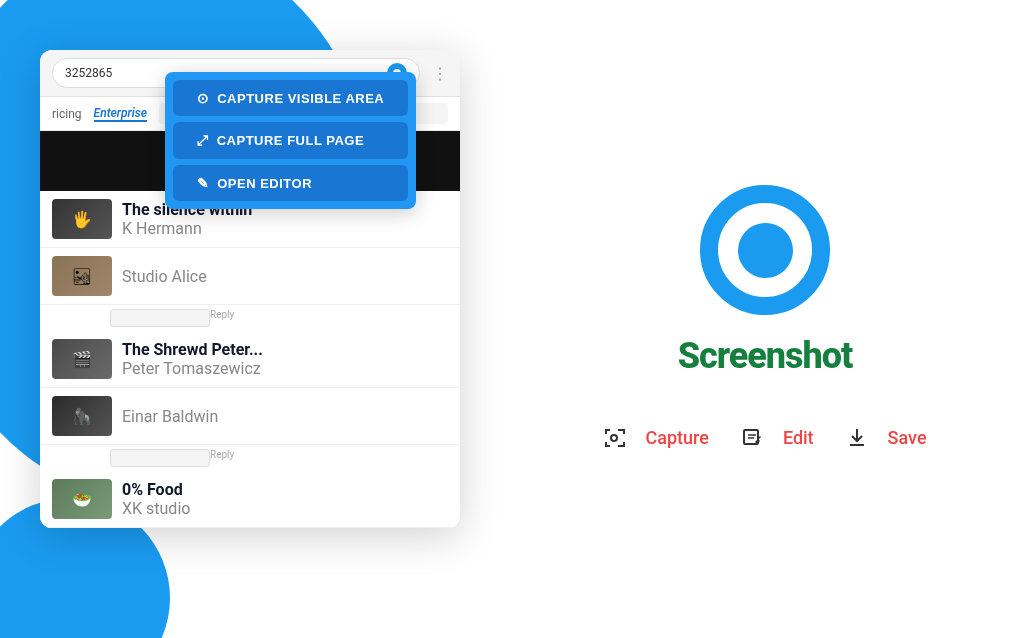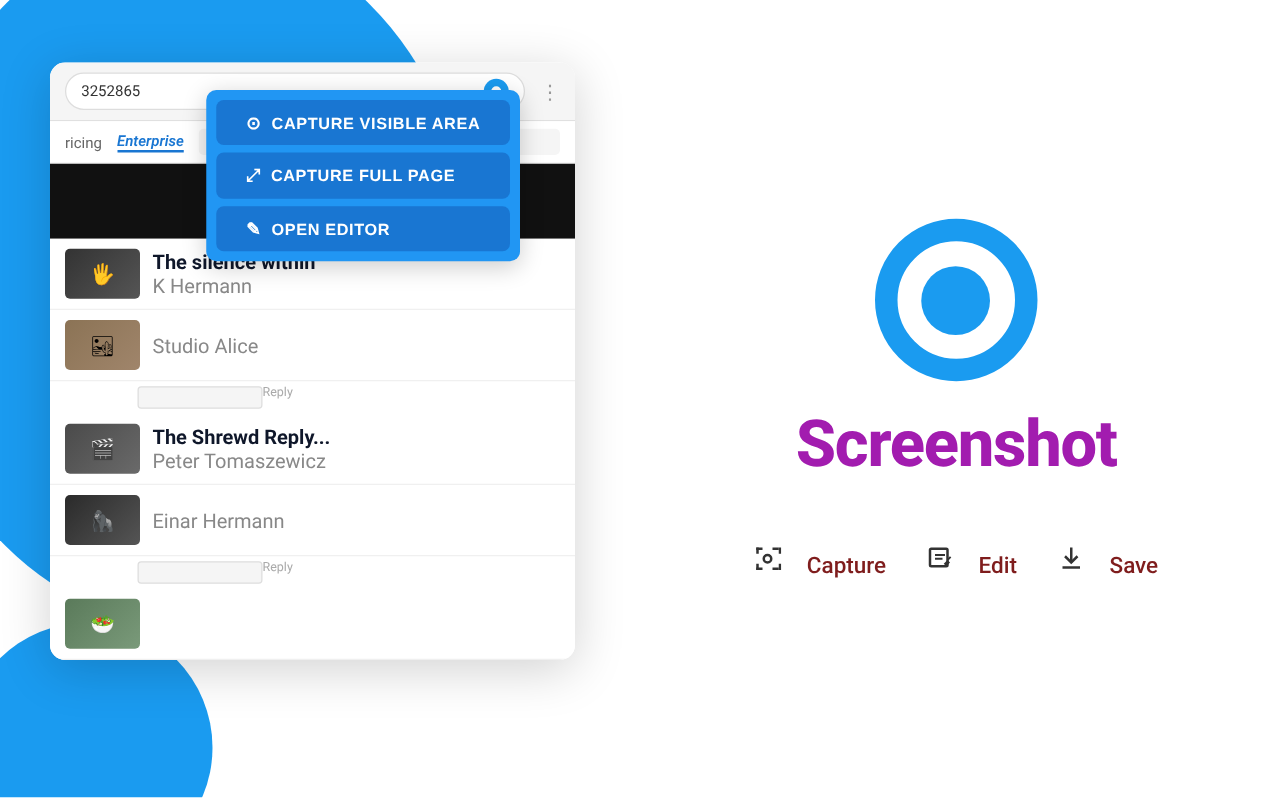--- a/index.html
+++ b/index.html
@@ -258,39 +258,39 @@
     }
 
     .logo-inner-circle {
       width: 55px;
       height: 55px;
       background: #1a9bf0;
       border-radius: 50%;
     }
 
     .app-name {
-      font-size: 52px;
+      font-size: 36px;
       font-weight: 800;
-      color: #a21caf;
+      color: #15803d;
       letter-spacing: -1px;
     }
 
     .features-row {
       display: flex;
       align-items: center;
       gap: 32px;
       margin-top: 20px;
     }
 
     .feature-item {
       display: flex;
-      align-items: flex-end;
+      align-items: flex-start;
       gap: 20px;
       font-size: 18px;
-      color: #7f1d1d;
+      color: #ef4444;
       font-weight: 500;
     }
 
     .feature-icon {
       font-size: 18px;
       color: #555;
     }
 
     
     .thumb-1 { background: linear-gradient(135deg, #333 0%, #555 100%); }
@@ -378,42 +378,46 @@
       <div class="reply-area">
         <div class="reply-input"></div>
         <span class="reply-label">Reply</span>
       </div>
 
       <div class="video-item">
         <div class="video-thumb thumb-3">
           <div class="thumb-content">🎬</div>
         </div>
         <div class="video-info">
-          <div class="video-title">The Shrewd Reply...</div>
+          <div class="video-title">The Shrewd Peter...</div>
           <div class="video-author">Peter Tomaszewicz</div>
         </div>
       </div>
 
       <div class="video-item">
         <div class="video-thumb thumb-4">
           <div class="thumb-content">🦍</div>
         </div>
         <div class="video-info">
-          <div class="video-author">Einar Hermann</div>
+          <div class="video-author">Einar Baldwin</div>
         </div>
       </div>
 
       <div class="reply-area">
         <div class="reply-input"></div>
         <span class="reply-label">Reply</span>
       </div>
 
       <div class="video-item">
         <div class="video-thumb thumb-5">
           <div class="thumb-content">🥗</div>
+        </div>
+        <div class="video-info">
+          <div class="video-title">0% Food</div>
+          <div class="video-author">XK studio</div>
         </div>
       </div>
 
     </div>
   </div>
 
   <div class="popup-menu">
     <button class="popup-btn">
       <span class="popup-btn-icon">⊙</span>
       <span>CAPTURE VISIBLE AREA</span>

